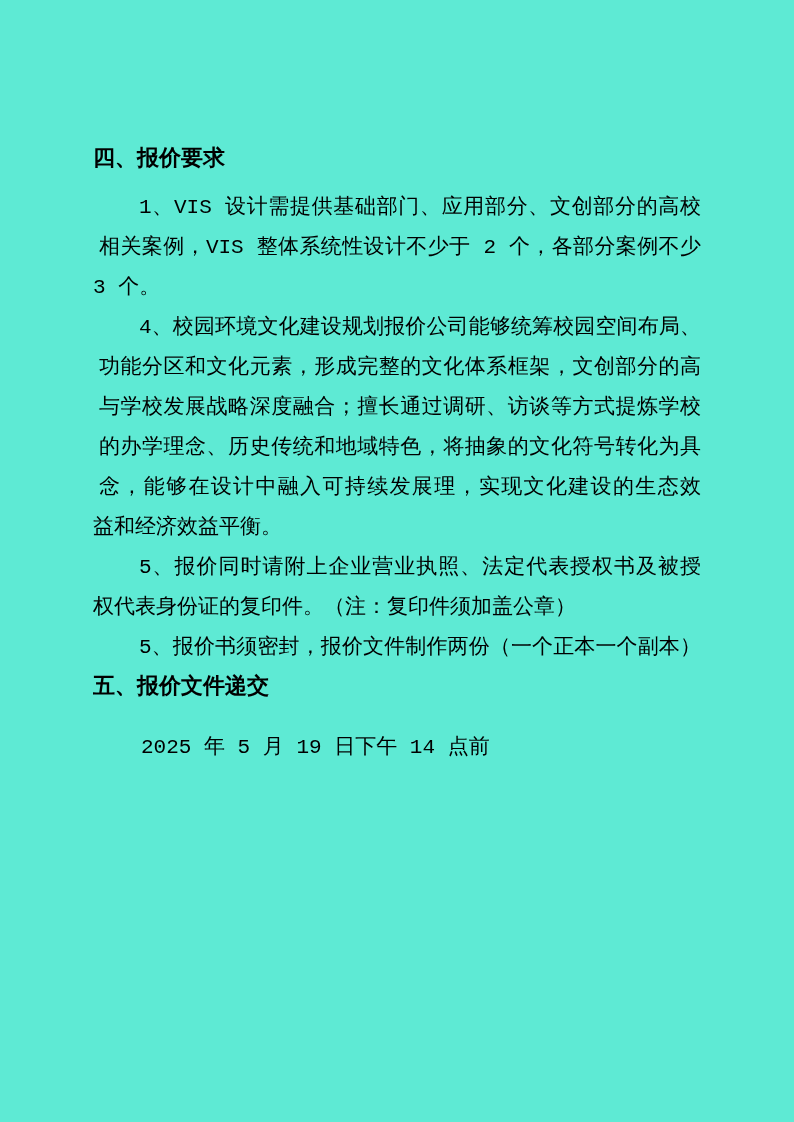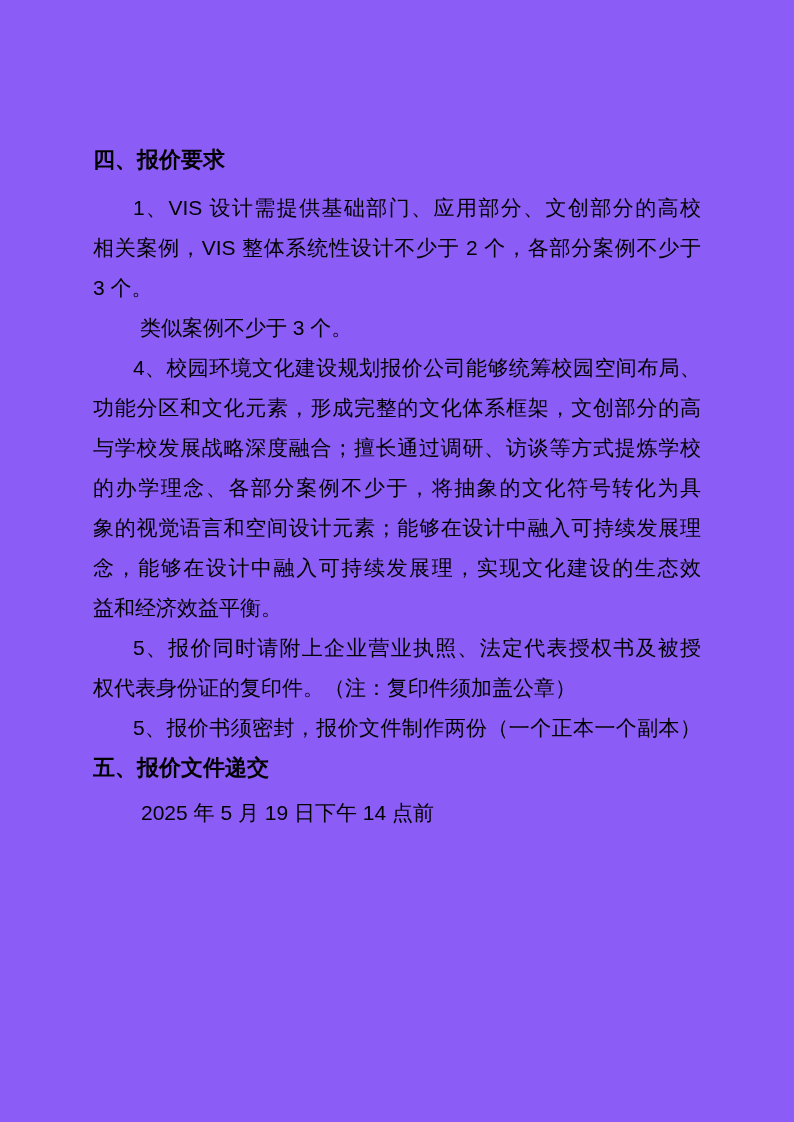--- a/index.html
+++ b/index.html
@@ -4,23 +4,23 @@
 <style>
   html, body {
     margin: 0;
     padding: 0;
     background: #ffffff;
   }
   .page {
     position: relative;
     width: 794px;
     height: 1122px;
-    background: #8b5cf6;
+    background: #5eead4;
     overflow: hidden;
-    font-family: Liberation Sans, sans-serif;
+    font-family: Liberation Mono, monospace;
     color: #000000;
   }
   .content {
     position: absolute;
     left: 93px;
     top: 140px;
     width: 608px;
   }
   .line {
     font-size: 21px;
@@ -28,47 +28,46 @@
     height: 40px;
     overflow: hidden;
     white-space: normal;
     text-align: left;
     color: #000000;
   }
   
   .line.fill {
     text-align: justify;
     text-align-last: justify;
+    margin-left: 6px;
   }
   .heading {
     font-weight: bold;
     font-size: 22px;
   }
   .heading.gap-after { margin-bottom: 8px; }
   .ind-first { text-indent: 40px; }  
   .ind-item  { text-indent: 32px; }  
   .ind-cont  { text-indent: 47px; }  
   .ind-date  { text-indent: 48px; }  
-  .sp-before { margin-top: 5px; }
+  .sp-before { margin-top: 20px; }
 </style>
 </head>
 <body>
 
 <div class="page">
   <div class="content" id="doc-content">
       <div class="line heading gap-after">四、报价要求</div>
       <div class="line fill ind-first">1、VIS 设计需提供基础部门、应用部分、文创部分的高校</div>
       <div class="line fill">相关案例，VIS 整体系统性设计不少于 2 个，各部分案例不少于</div>
       <div class="line">3 个。</div>
-      <div class="line ind-cont">类似案例不少于 3 个。</div>
       <div class="line fill ind-first">4、校园环境文化建设规划报价公司能够统筹校园空间布局、</div>
       <div class="line fill">功能分区和文化元素，形成完整的文化体系框架，文创部分的高校</div>
       <div class="line fill">与学校发展战略深度融合；擅长通过调研、访谈等方式提炼学校</div>
-      <div class="line fill">的办学理念、各部分案例不少于，将抽象的文化符号转化为具</div>
-      <div class="line fill">象的视觉语言和空间设计元素；能够在设计中融入可持续发展理</div>
+      <div class="line fill">的办学理念、历史传统和地域特色，将抽象的文化符号转化为具</div>
       <div class="line fill">念，能够在设计中融入可持续发展理，实现文化建设的生态效</div>
       <div class="line">益和经济效益平衡。</div>
       <div class="line fill ind-first">5、报价同时请附上企业营业执照、法定代表授权书及被授</div>
       <div class="line">权代表身份证的复印件。（注：复印件须加盖公章）</div>
       <div class="line fill ind-first">5、报价书须密封，报价文件制作两份（一个正本一个副本）</div>
       <div class="line heading">五、报价文件递交</div>
       <div class="line ind-date sp-before">2025 年 5 月 19 日下午 14 点前</div>
     </div>
 </div>
 

